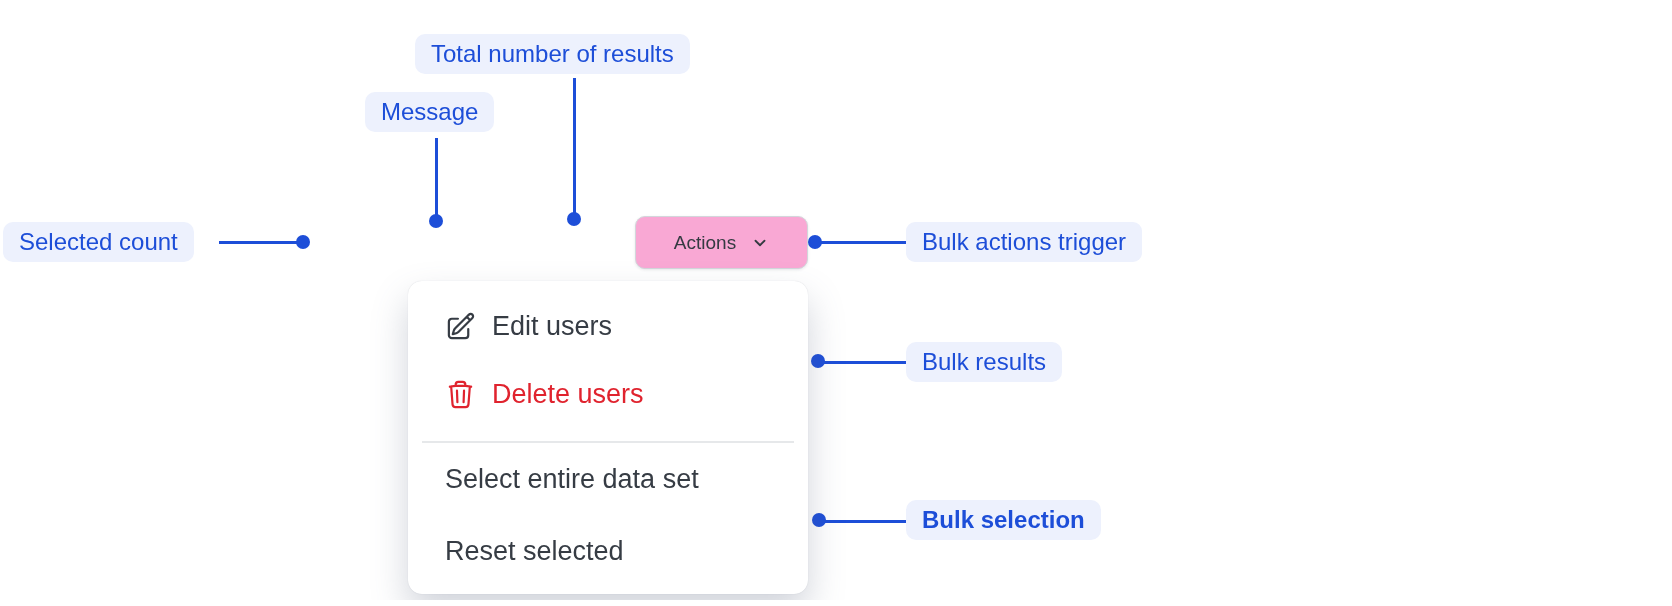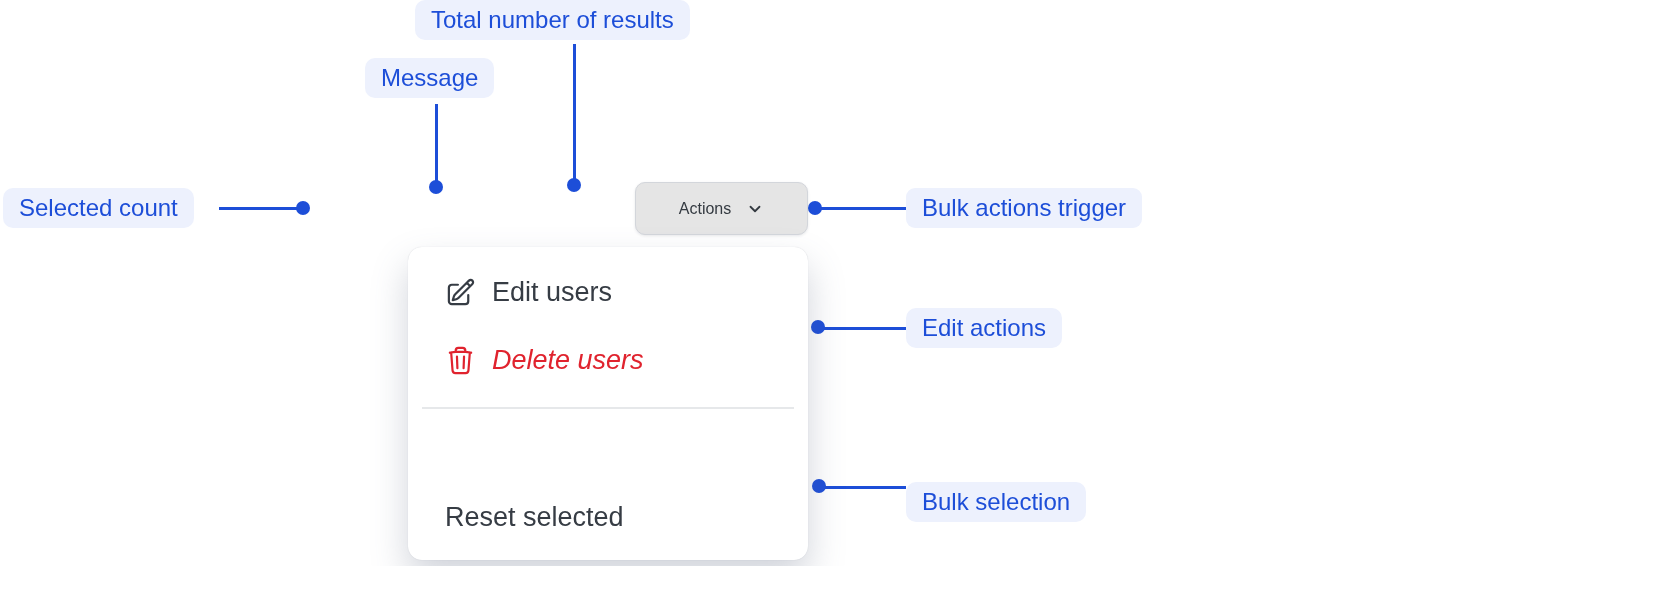--- a/index.html
+++ b/index.html
@@ -6,21 +6,21 @@
     --accent-blue:#1d4ed8;
     --tag-bg:#edf1fd;
     --msg-gray:#5d6167;
     --menu-text:#363c44;
     --danger-red:#e0232e;
     --btn-border:#d3d6db;
     --divider:#e6e8ea;
   }
   *{margin:0;padding:0;box-sizing:border-box;}
   body{background:#fff;font-family:"Liberation Sans", sans-serif;}
-  .canvas{position:relative;width:1672px;height:566px;background:#ffffff;overflow:hidden;}
+  .canvas{position:relative;width:1672px;height:566px;background:#ffffff;overflow:hidden;margin-top:34px;}
 
   
   .tag{
     position:absolute;height:40px;display:inline-flex;align-items:center;
     padding:0 16px;background:var(--tag-bg);border-radius:10px;
     color:var(--accent-blue);font-size:24px;font-weight:500;white-space:nowrap;
   }
 
   
   .line{position:absolute;background:var(--accent-blue);}
@@ -28,56 +28,56 @@
   .line.v{width:3px;}
   .dot{position:absolute;width:14px;height:14px;border-radius:50%;background:var(--accent-blue);}
 
   
   .message{
     position:absolute;left:318px;top:188px;height:40px;line-height:40px;
     color:var(--msg-gray);font-size:25px;letter-spacing:.4px;white-space:nowrap;
   }
   .actions-btn{
     position:absolute;left:635px;top:182px;width:173px;height:53px;
-    background:#e5e5e5;border:1.5px solid var(--btn-border);border-radius:10px;
+    background:#f9a8d4;border:1.5px solid var(--btn-border);border-radius:10px;
     display:flex;align-items:center;justify-content:center;gap:15px;
     font-family:"Liberation Sans", sans-serif;
-    font-size:16px;color:#343a41;box-shadow:0 1px 3px rgba(20,30,50,.10);
+    font-size:19px;color:#343a41;box-shadow:0 1px 3px rgba(20,30,50,.10);
     cursor:pointer;
   }
   .actions-btn .chev{display:flex;align-items:center;color:#343a41;}
 
   
   .menu{
     position:absolute;left:408px;top:247px;width:400px;height:313px;
     background:#fff;border-radius:14px;
     box-shadow:0 0 1px rgba(30,40,60,.18), 0 18px 36px rgba(90,100,125,.28);
   }
   .menu-item{
     position:absolute;left:0;right:0;height:56px;display:flex;align-items:center;
     gap:16px;padding-left:37px;font-size:27px;color:var(--menu-text);cursor:pointer;
     white-space:nowrap;
   }
-  .menu-item.danger{color:var(--danger-red);font-style:italic;}
+  .menu-item.danger{color:var(--danger-red);}
   .menu-item .mi-icon{display:flex;align-items:center;}
   .menu-divider{position:absolute;left:14px;right:14px;top:160px;height:2px;background:var(--divider);}
 
   svg{display:block;}
 </style>
 </head>
 <body>
 
 <div class="canvas">
 
   <div class="tag" style="left:415px;top:0px;">Total number of results</div>
   <div class="tag" style="left:3px;top:188px;">Selected count</div>
   <div class="tag" style="left:365px;top:58px;">Message</div>
   <div class="tag" style="left:906px;top:188px;border-radius:9px;">Bulk actions trigger</div>
-  <div class="tag" style="left:906px;top:308px;">Edit actions</div>
-  <div class="tag" style="left:906px;top:482px;">Bulk selection</div>
+  <div class="tag" style="left:906px;top:308px;">Bulk results</div>
+  <div class="tag" style="left:906px;top:466px;font-weight:bold;">Bulk selection</div>
 
   <div class="line h" style="left:219px;top:207px;width:84px;"></div>
   <div class="dot" style="left:296px;top:201px;"></div>
 
   <div class="line v" style="left:435px;top:104px;height:84px;"></div>
   <div class="dot" style="left:429px;top:180px;"></div>
 
   <div class="line v" style="left:573px;top:44px;height:142px;"></div>
   <div class="dot" style="left:567px;top:178px;"></div>
 
@@ -115,20 +115,23 @@
       <span class="mi-icon">
         <svg width="31" height="31" viewBox="0 0 24 24" fill="none" stroke="currentColor" stroke-width="1.7" stroke-linecap="round" stroke-linejoin="round">
           <path d="m14.74 9-.346 9m-4.788 0L9.26 9m9.968-3.21c.342.052.682.107 1.022.166m-1.022-.165L18.16 19.673a2.25 2.25 0 0 1-2.244 2.077H8.084a2.25 2.25 0 0 1-2.244-2.077L4.772 5.79m14.456 0a48.108 48.108 0 0 0-3.478-.397m-12 .562c.34-.059.68-.114 1.022-.165m0 0a48.11 48.11 0 0 1 3.478-.397m7.5 0v-.916c0-1.18-.91-2.164-2.09-2.201a51.964 51.964 0 0 0-3.32 0c-1.18.037-2.09 1.022-2.09 2.201v.916m7.5 0a48.667 48.667 0 0 0-7.5 0"></path>
         </svg>
       </span>
       <span>Delete users</span>
     </div>
 
     <div class="menu-divider"></div>
 
+    <div class="menu-item" style="top:170px;">
+      <span>Select entire data set</span>
+    </div>
 
     <div class="menu-item" style="top:242px;">
       <span>Reset selected</span>
     </div>
 
   </div>
 
 </div>
 
 </body></html>

